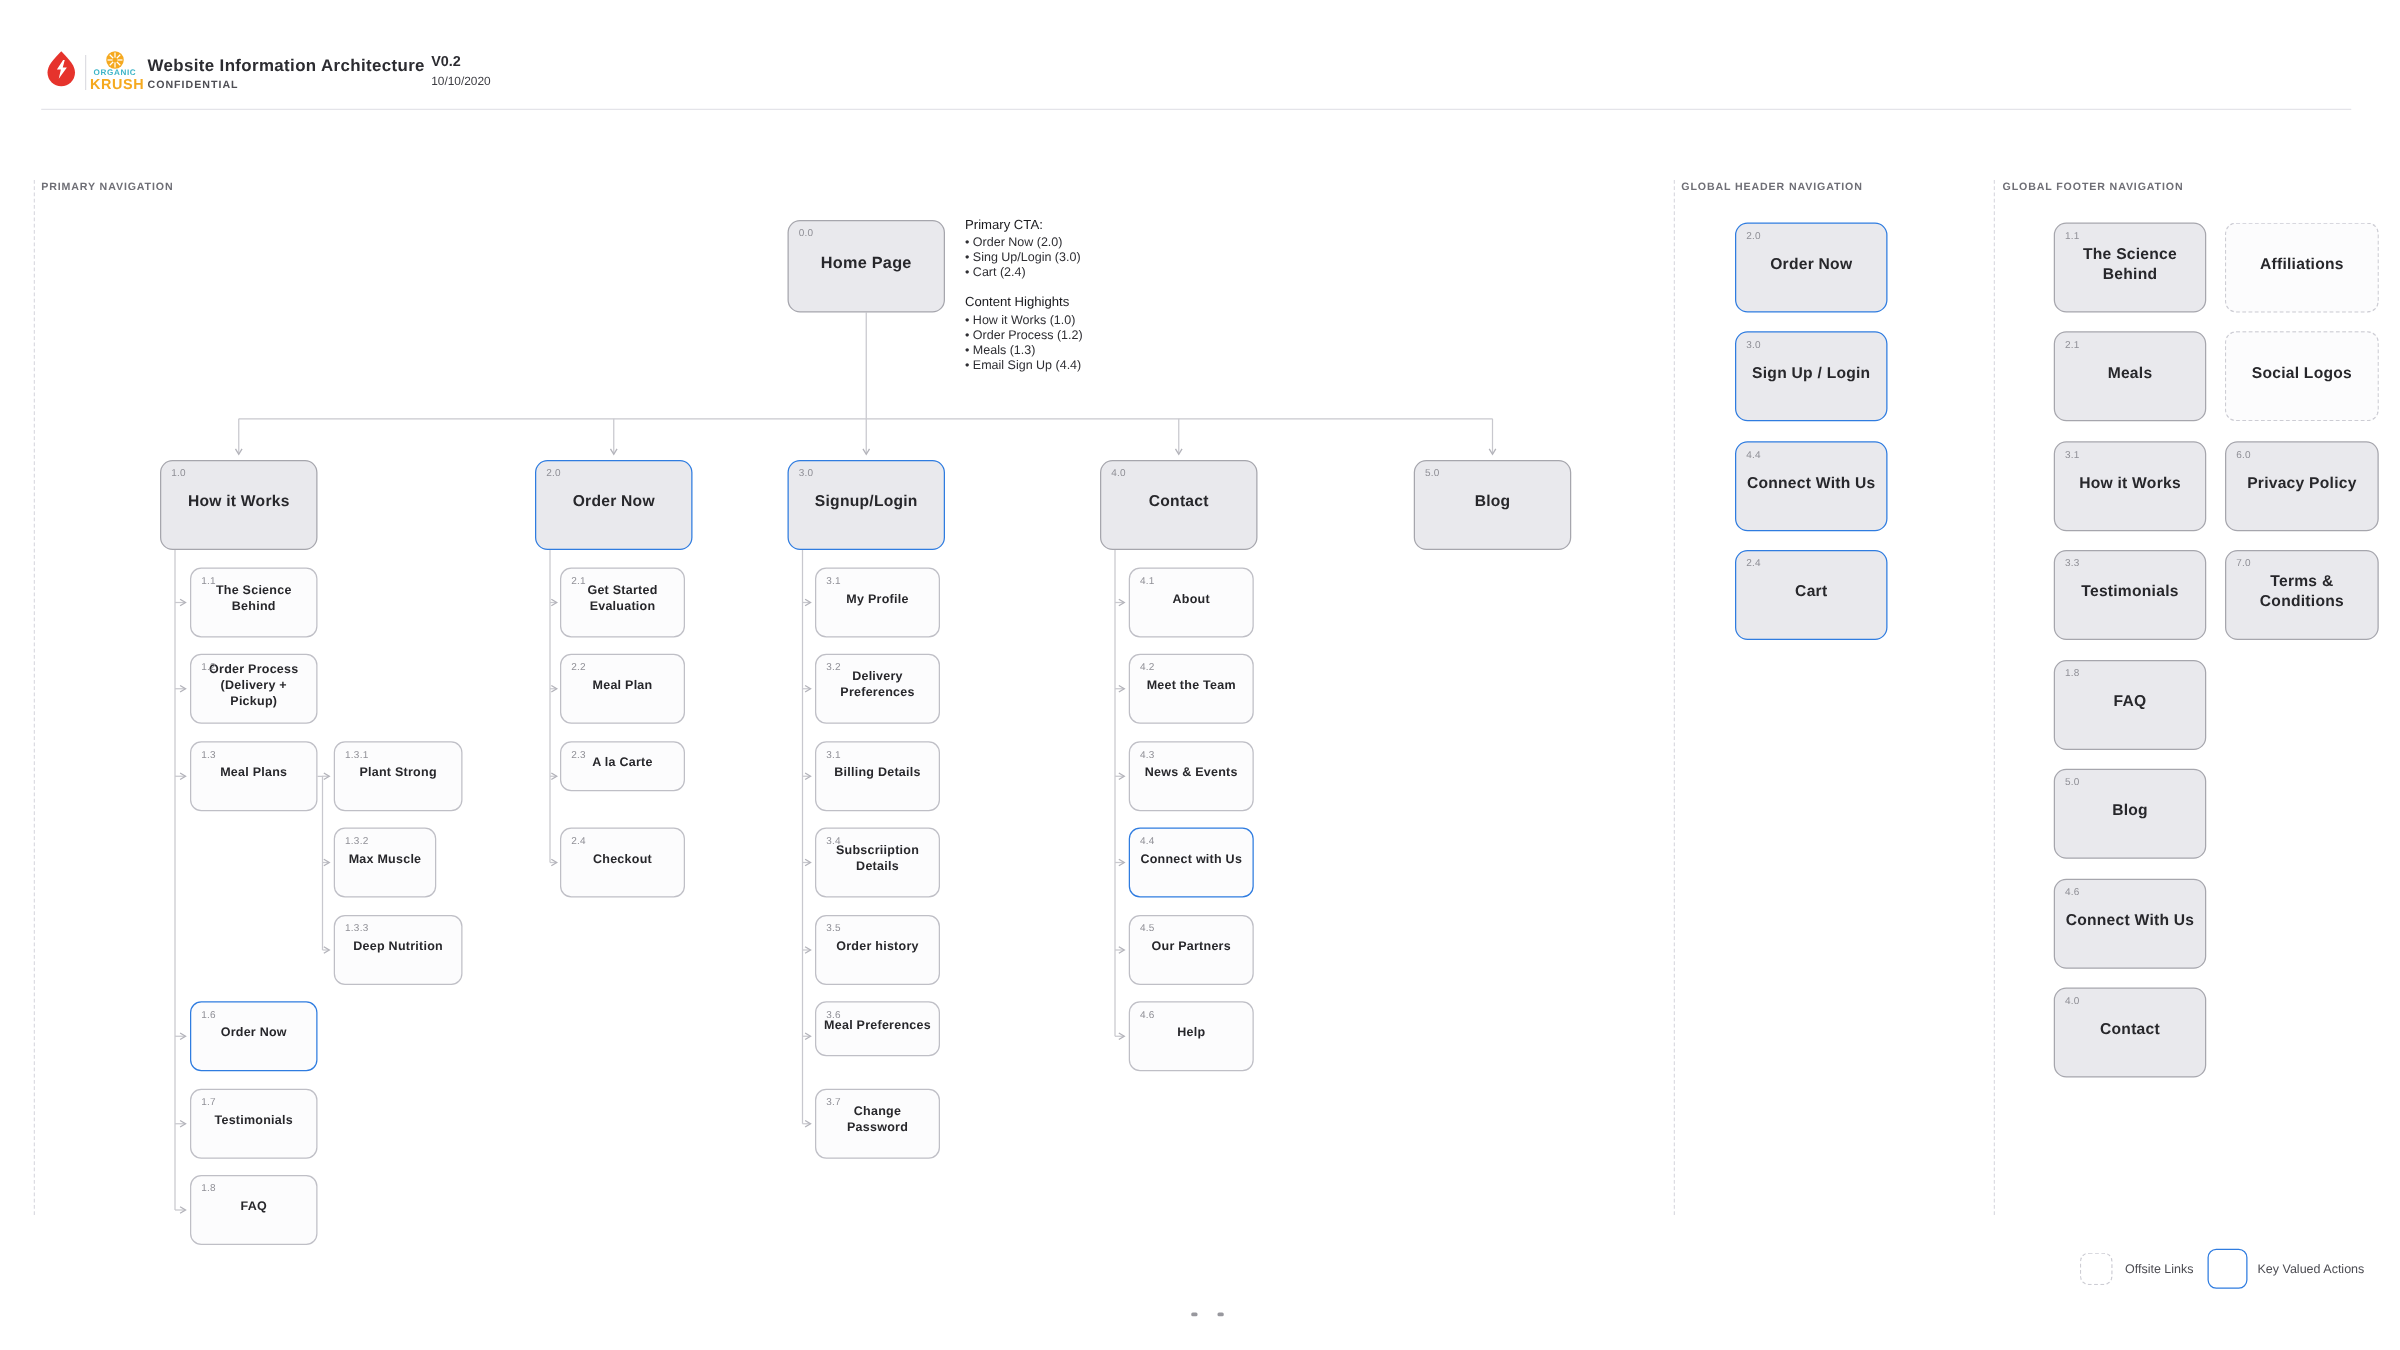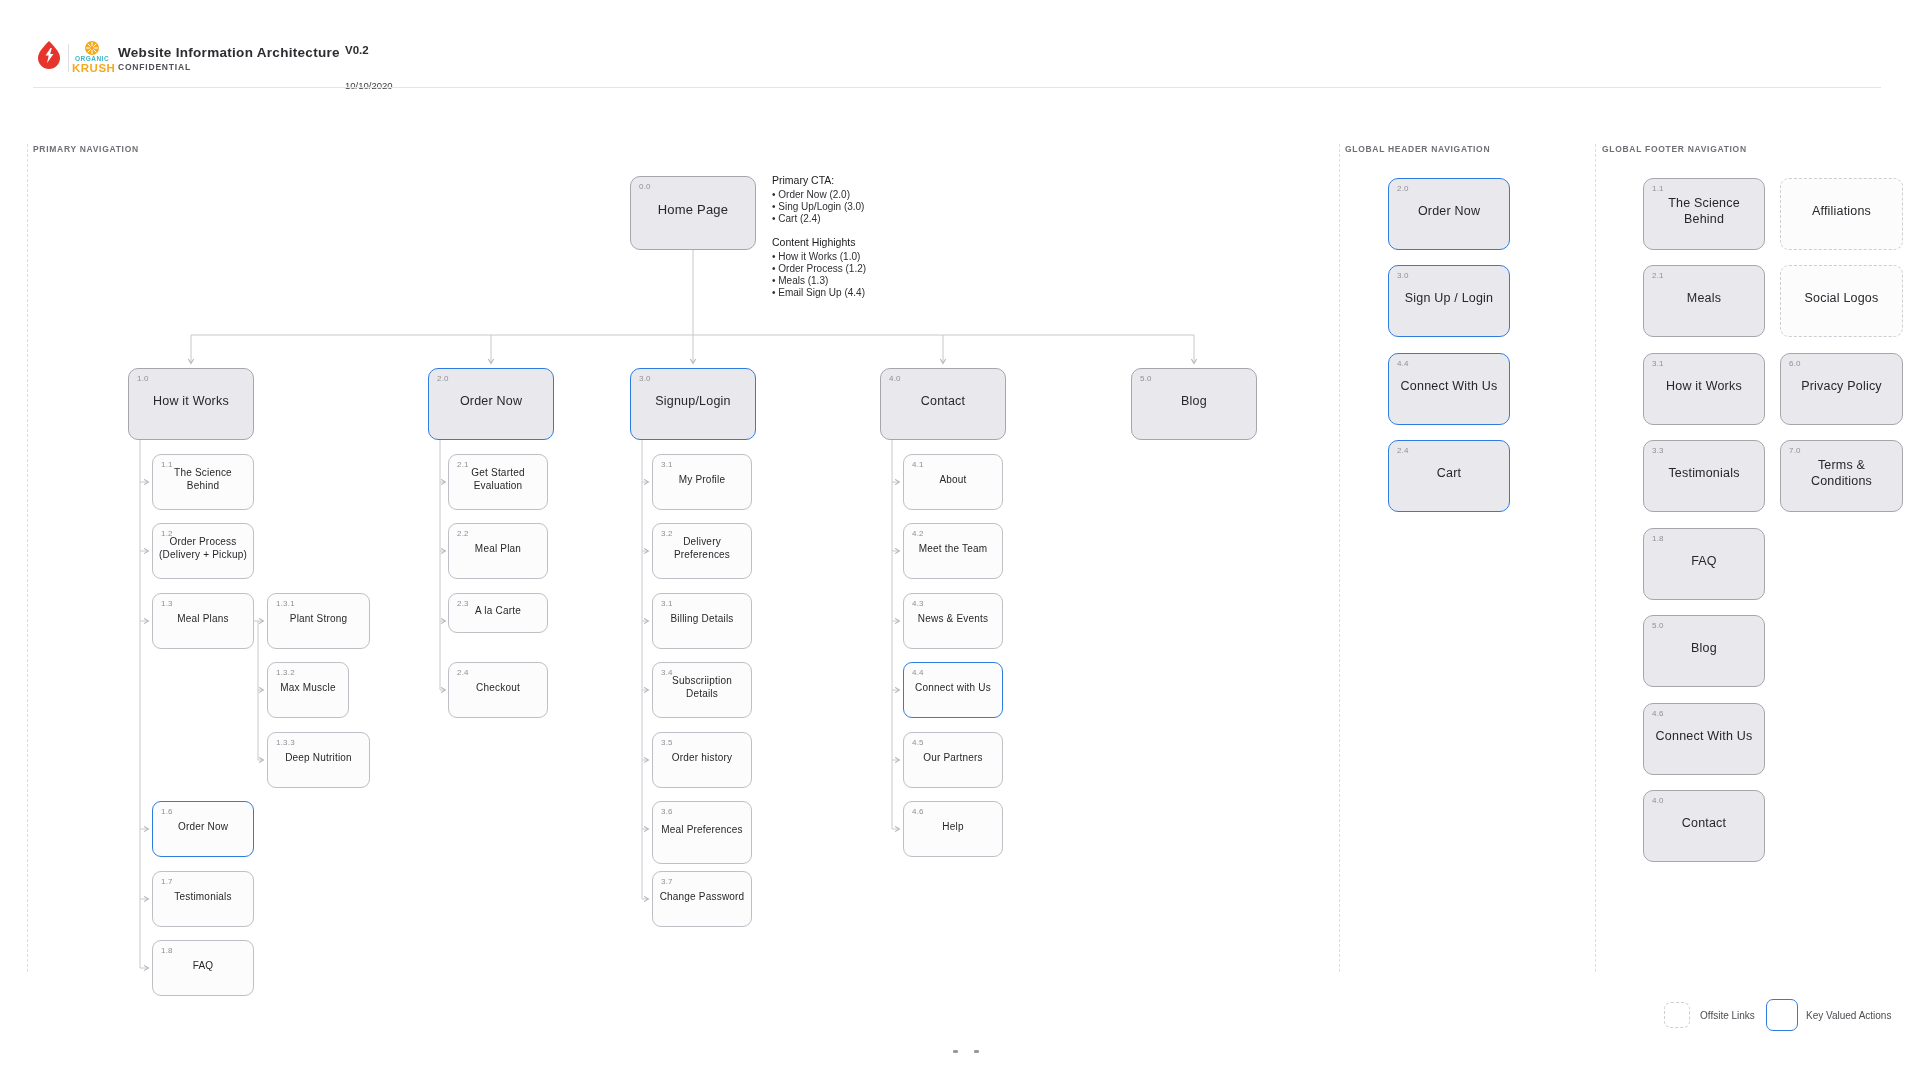--- a/index.html
+++ b/index.html
@@ -5,33 +5,33 @@
   html,body{margin:0;padding:0;background:#fff;}
   .canvas{position:relative;width:1920px;height:1080px;background:#fff;overflow:hidden;
           font-family:"Liberation Sans",sans-serif;color:#27272b;}
 
   
   .hdr-rule{position:absolute;left:33px;top:87px;width:1848px;height:0;border-top:1px solid #e4e4e9;}
   .brand-divider{position:absolute;left:68px;top:44px;width:0;height:28px;border-left:1px solid #dedee3;}
   .app-title{position:absolute;left:118px;top:45px;font-size:13.5px;font-weight:700;letter-spacing:.3px;color:#2c2c31;}
   .confidential{position:absolute;left:118px;top:62px;font-size:8.5px;font-weight:700;letter-spacing:.8px;color:#4f4f55;}
   .version{position:absolute;left:345px;top:44px;font-size:11.5px;font-weight:700;color:#2c2c31;}
-  .vdate{position:absolute;left:345px;top:60px;font-size:9.5px;color:#3c3c42;margin-top:20px;}
+  .vdate{position:absolute;left:345px;top:60px;font-size:9.5px;color:#3c3c42;}
   .brand-organic{position:absolute;left:72px;top:55px;width:40px;text-align:center;font-size:6.5px;font-weight:700;letter-spacing:.5px;color:#3cb4c7;}
   .brand-krush{position:absolute;left:72px;top:62px;width:40px;text-align:center;font-size:11.5px;font-weight:800;letter-spacing:.5px;color:#f5a91f;}
 
   
   .gridlabel{position:absolute;font-size:8.5px;font-weight:700;letter-spacing:.7px;color:#6f6f76;}
   .divider{position:absolute;top:144px;height:828px;width:0;border-left:1px dashed #dcdce2;}
 
   
   .node{position:absolute;box-sizing:border-box;border-radius:9px;background:#fcfcfd;border:1px solid #bfbfc6;
         display:flex;align-items:center;justify-content:center;text-align:center;padding:8px 6px 14px;}
   .node .num{position:absolute;top:5px;left:8px;font-size:8px;color:#8f8f96;letter-spacing:.2px;}
-  .node .lbl{font-size:10px;font-weight:400;line-height:1.3;letter-spacing:.2px;color:#27272b;}
+  .node .lbl{font-size:10px;font-weight:700;line-height:1.3;letter-spacing:.2px;color:#27272b;}
   .node.l1{background:#e9e9ed;border-color:#a6a6ad;border-radius:10px;}
   .node.l1 .lbl{font-size:12.5px;}
   .node.home .lbl{font-size:13px;}
   .node.blue{border:1.6px solid #2f7ce0;}
   .node.offsite{border:1.2px dashed #cdcdd4;}
 
   
   .ann-h{position:absolute;left:772px;font-size:10.5px;font-weight:400;color:#1a1a1e;}
   .ann-li{position:absolute;left:772px;font-size:10px;color:#2e2e33;}
 
@@ -230,21 +230,21 @@
       <span class="lbl">Billing Details</span>
   </div>
   <div class="node" style="left:652px;top:662px;width:100px;height:56px">
     <span class="num">3.4</span>
       <span class="lbl">Subscriiption Details</span>
   </div>
   <div class="node" style="left:652px;top:732px;width:100px;height:56px">
     <span class="num">3.5</span>
       <span class="lbl">Order history</span>
   </div>
-  <div class="node" style="left:652px;top:801px;width:100px;height:63px">
+  <div class="node" style="left:652px;top:801px;width:100px;height:44px">
     <span class="num">3.6</span>
       <span class="lbl">Meal Preferences</span>
   </div>
   <div class="node" style="left:652px;top:871px;width:100px;height:56px">
     <span class="num">3.7</span>
       <span class="lbl">Change Password</span>
   </div>
 
   <div class="node" style="left:903px;top:454px;width:100px;height:56px">
     <span class="num">4.1</span>

